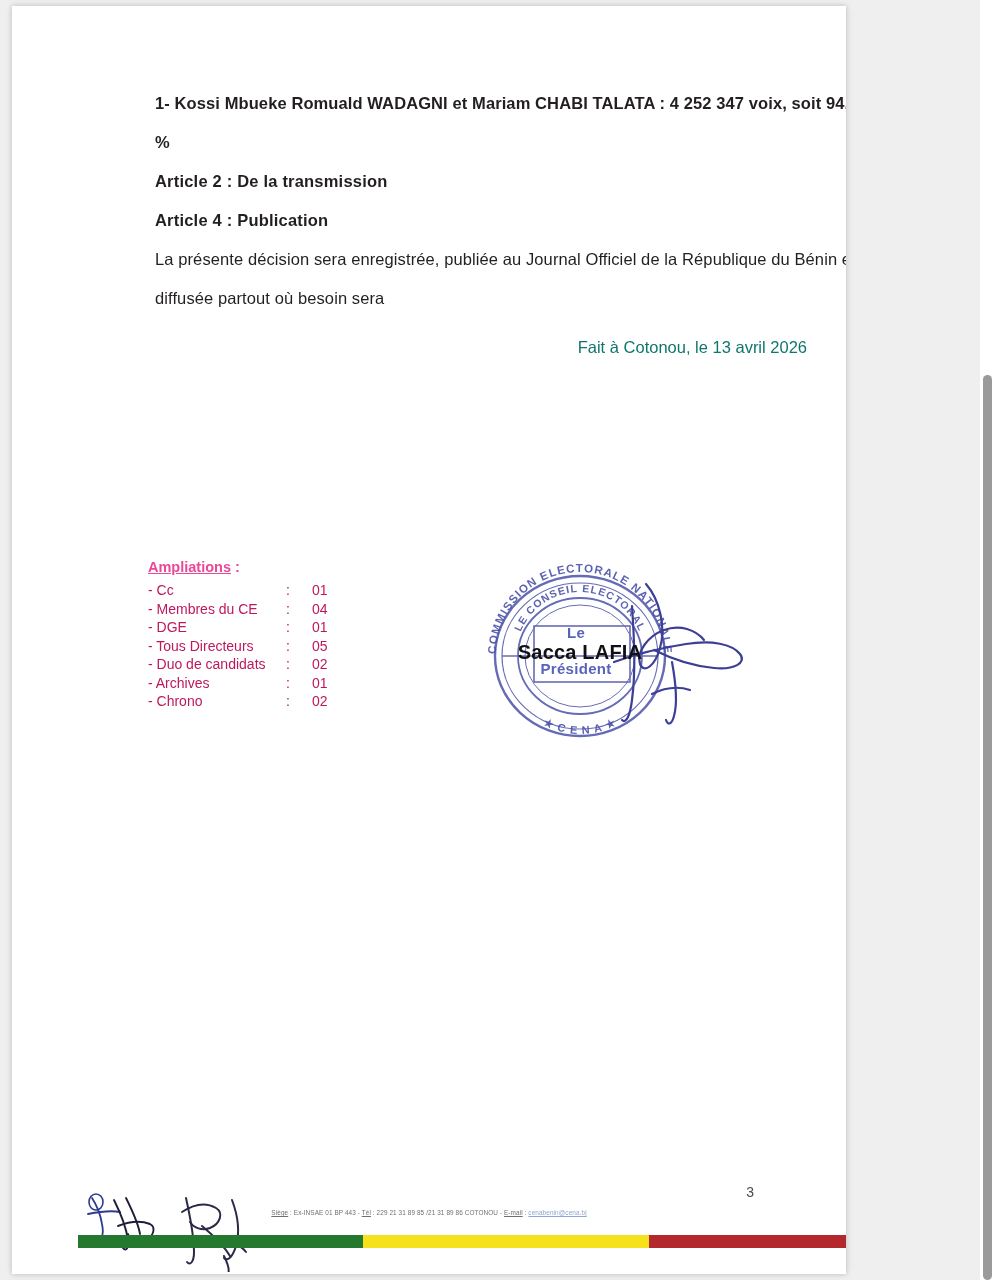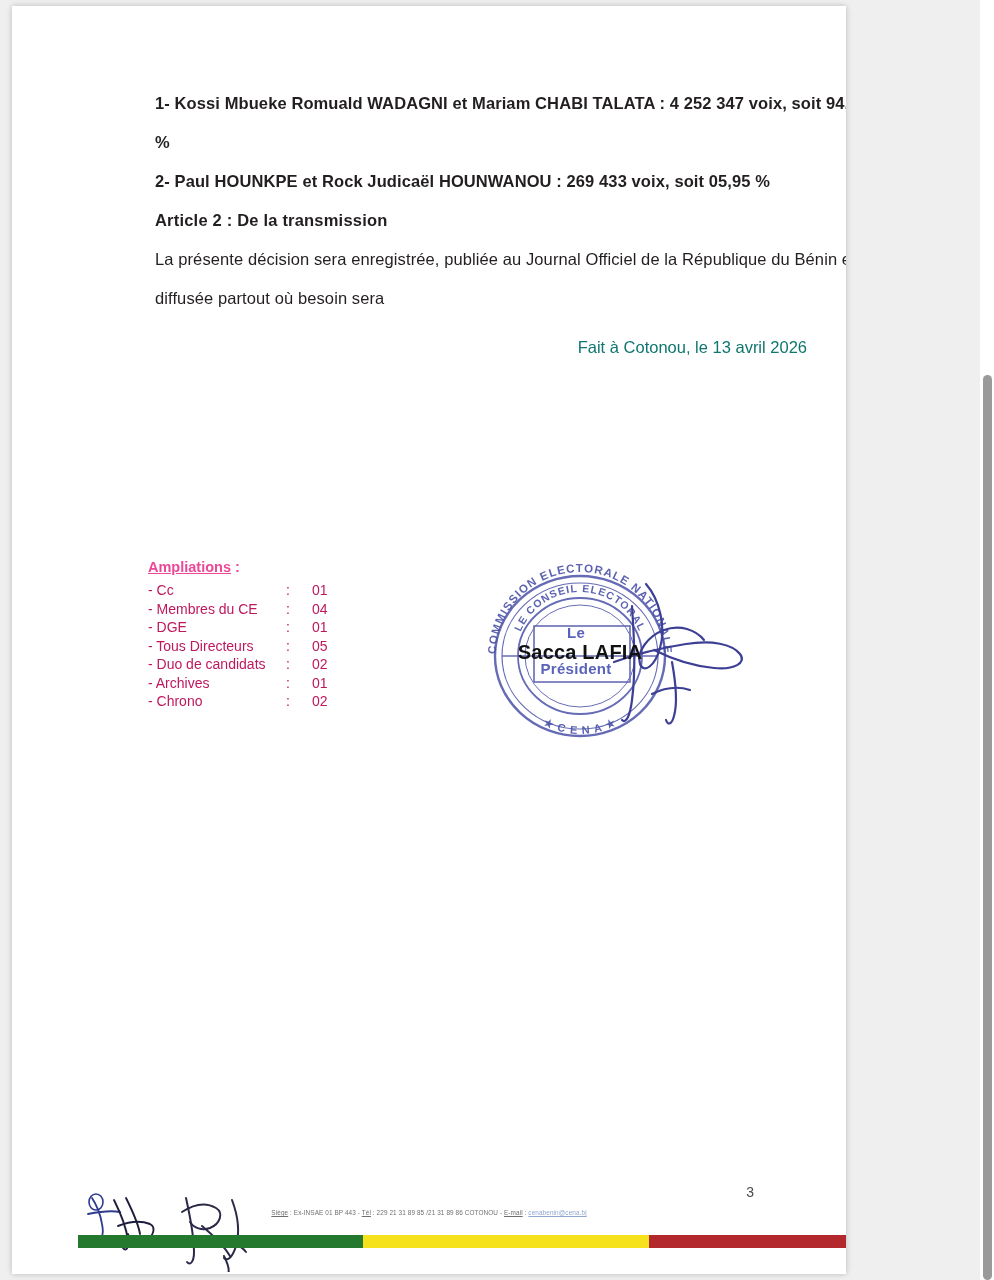--- a/index.html
+++ b/index.html
@@ -201,25 +201,25 @@
 <body>
 
 <div id="viewer">
 
   <div id="page">
 
     <div class="doc-body">
 
       <div class="para bold">1- Kossi Mbueke Romuald WADAGNI et Mariam CHABI TALATA : 4 252 347 voix, soit 94,05 %</div>
 
-      <div class="para bold">2- Paul HOUNKPE et Rock Judicaël HOUNWANOU : 269 433 voix, soit 05,95 %</div>
 
       <div class="para heading">Article 2 : De la transmission</div>
 
 
+      <div class="para heading">Article 4 : Publication</div>
 
       <div class="para">La présente décision sera enregistrée, publiée au Journal Officiel de la République du Bénin et diffusée partout où besoin sera</div>
 
       <div class="date-line">Fait à Cotonou, le 13 avril 2026</div>
     </div>
 
     <div class="ampliations">
       <div class="ampliations-title">
         <span class="u">Ampliations</span><span> :</span>
       </div>

